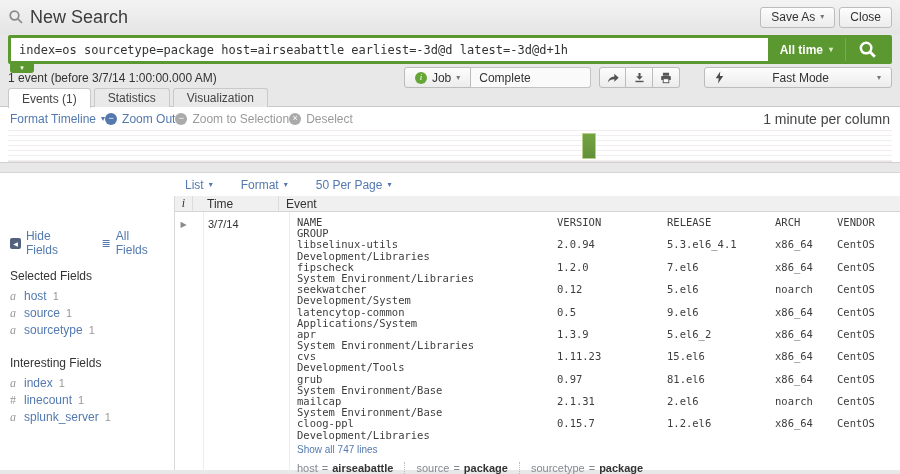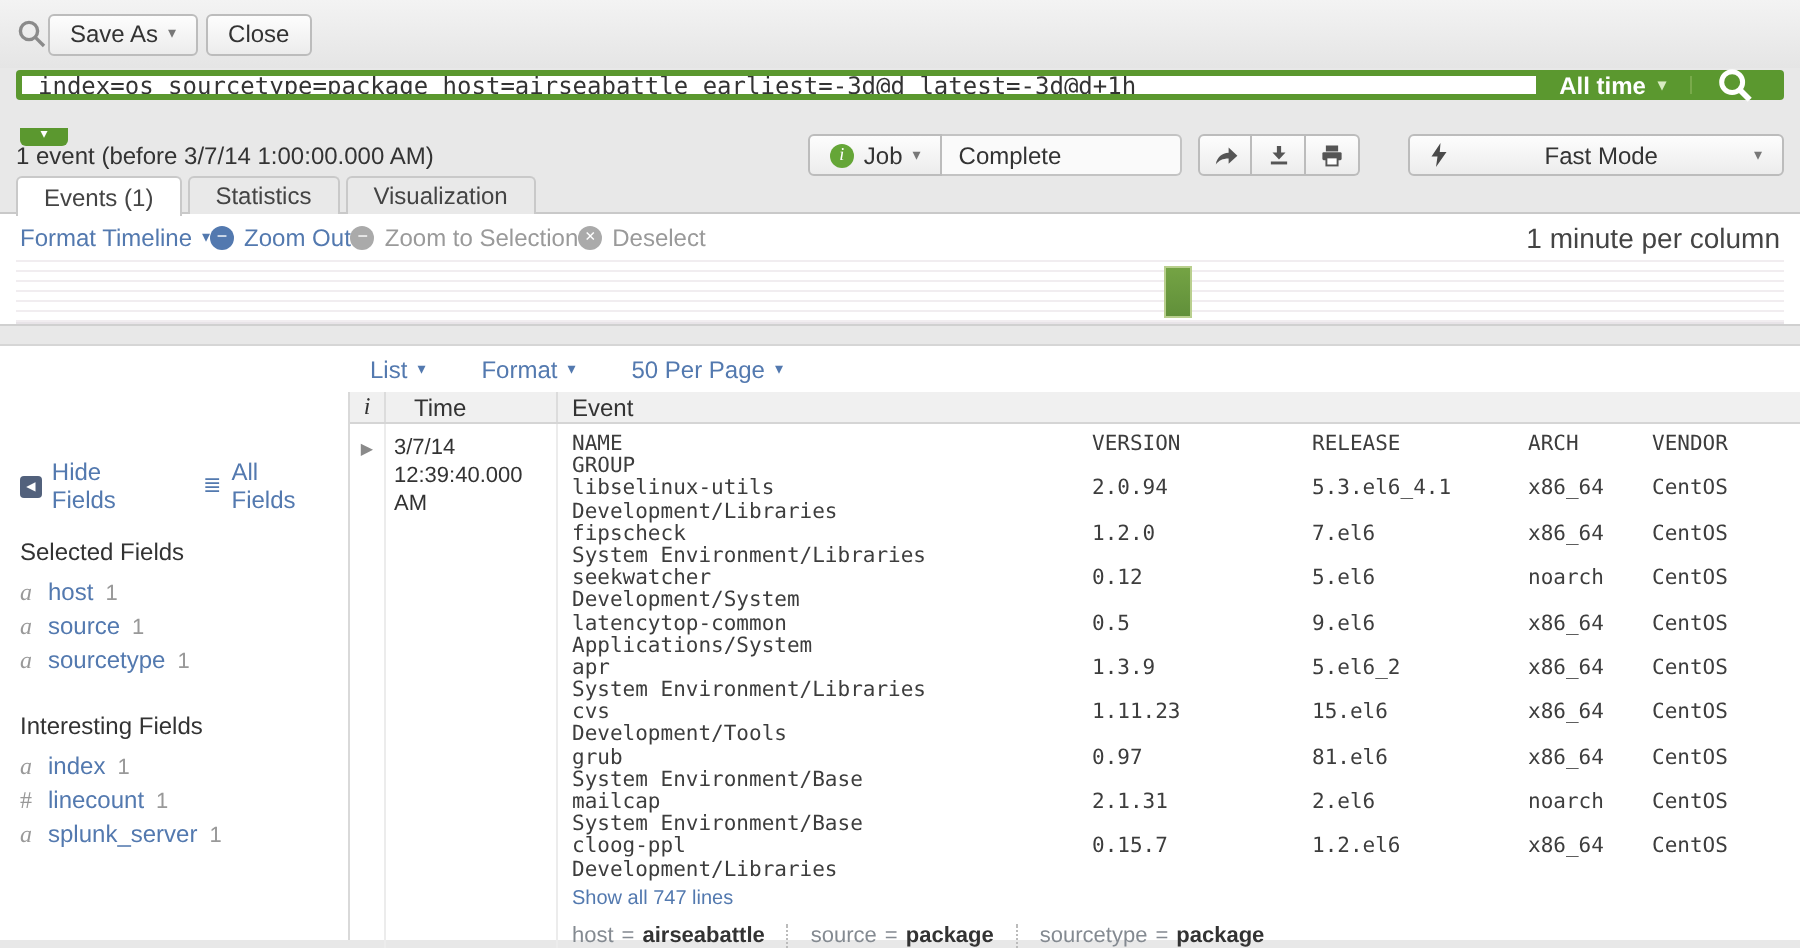--- a/index.html
+++ b/index.html
@@ -10,21 +10,21 @@
          border:1px solid #bcbcbc; border-radius:3px; font-size:12px; color:#333; padding:0 10px; height:21px; cursor:pointer; white-space:nowrap; }
   .caret { font-size:8px; color:#777; line-height:1; }
   .caret.light { color:#d9ecc2; }
 
   
   #header-bar { position:absolute; top:0; left:0; width:900px; height:34px;
                 background:linear-gradient(#f3f3f3,#e5e5e5); display:flex; align-items:center; padding:0 8px; }
   .title { font-size:18px; color:#3c3c3c; margin-left:6px; flex:1; }
 
   
-  #search-row { position:absolute; top:35px; left:8px; right:8px; height:15px; background:#5b982f;
+  #search-row { position:absolute; top:35px; left:8px; right:8px; height:29px; background:#5b982f;
                 border-radius:2px; display:flex; padding:3px; }
   .search-input { flex:1; border:none; background:#fff; font:12px "DejaVu Sans Mono",monospace;
                   padding:0 8px; color:#333; outline:none; }
   .time-range { display:flex; align-items:center; gap:6px; color:#fff; font-weight:bold; font-size:12px;
                 padding:0 12px; cursor:pointer; }
   .search-go { width:44px; display:flex; align-items:center; justify-content:center;
                border-left:1px solid #79aa4b; cursor:pointer; }
   #expander { position:absolute; top:64px; left:10px; width:24px; height:9px; background:#5b982f;
               border-radius:0 0 3px 3px; color:#fff; text-align:center; line-height:7px; font-size:7px; cursor:pointer; }
 
@@ -87,21 +87,21 @@
 
   .table-area { flex:1; display:flex; flex-direction:column; }
   .thead { height:20px; background:#f0f0f0; border-bottom:1px solid #d5d5d5; display:flex; font-size:12px; color:#333; }
   .thead > div { display:flex; align-items:center; height:100%; }
   .th-info { width:17px; justify-content:center; font-style:italic; font-family:"Liberation Serif",serif; }
   .th-time { width:86px; padding-left:14px; border-left:1px solid #dcdcdc; }
   .th-event { flex:1; padding-left:7px; border-left:1px solid #dcdcdc; }
 
   .trow { flex:1; display:flex; border-bottom:1px solid #d5d5d5; }
   .td-info { width:17px; color:#8a8a8a; font-size:8px; padding-top:8px; text-align:center; cursor:pointer; }
-  .td-time { width:86px; border-left:1px solid #ececec; padding:5px 0 0 4px; font-size:11px; line-height:14px; }
+  .td-time { width:86px; border-left:1px solid #ececec; padding:5px 0 0 4px; font-size:11px; line-height:14px;margin-left:11px; }
   .td-event { flex:1; border-left:1px solid #ececec; padding:4px 0 0 7px; overflow:hidden; }
 
   .ev-line { position:relative; height:11.2px; font:10.5px "DejaVu Sans Mono",monospace; color:#3d3d3d; white-space:nowrap; }
   .ev-line span { position:absolute; top:0; }
   .c-name { left:0; } .c-ver { left:260px; } .c-rel { left:370px; } .c-arch { left:478px; } .c-ven { left:540px; }
 
   .show-all { margin-top:4px; font-size:10px; color:#5379af; cursor:pointer; }
   .ev-fields { margin-top:7px; display:flex; align-items:center; font-size:11px; color:#848a91; }
   .ev-field { display:flex; gap:4px; cursor:pointer; }
   .ev-field .val { color:#333; font-weight:bold; }
@@ -112,20 +112,21 @@
 </head>
 <body>
 
 <div id="header-bar">
   <span>
     <svg width="16" height="16" viewBox="0 0 16 16">
         <circle cx="6.5" cy="6.5" r="4.3" fill="none" stroke="#8a8a8a" stroke-width="1.7"></circle>
         <line x1="9.8" y1="9.8" x2="14" y2="14" stroke="#8a8a8a" stroke-width="1.7"></line>
       </svg>
   </span>
+  <div class="title">New Search</div>
   <button class="btn" style="margin-right:4px">
     <span>Save As</span>
       <span class="caret">▾</span>
   </button>
   <button class="btn">
       <span>Close</span>
     </button>
 </div>
 
 <div id="search-row">
@@ -301,21 +302,20 @@
       <div class="thead">
         <div class="th-info">i</div>
         <div class="th-time">Time</div>
         <div class="th-event">Event</div>
       </div>
 
       <div class="trow">
         <div class="td-info">▶</div>
         <div class="td-time">
           <div>3/7/14</div>
-          <div>12:39:40.000 AM</div>
         </div>
         <div class="td-event">
           <div class="ev-line">
               <span class="c-name">NAME</span>
               <span class="c-ver">VERSION</span>
               <span class="c-rel">RELEASE</span>
               <span class="c-arch">ARCH</span>
               <span class="c-ven">VENDOR</span>
             </div>
           <div class="ev-line">

